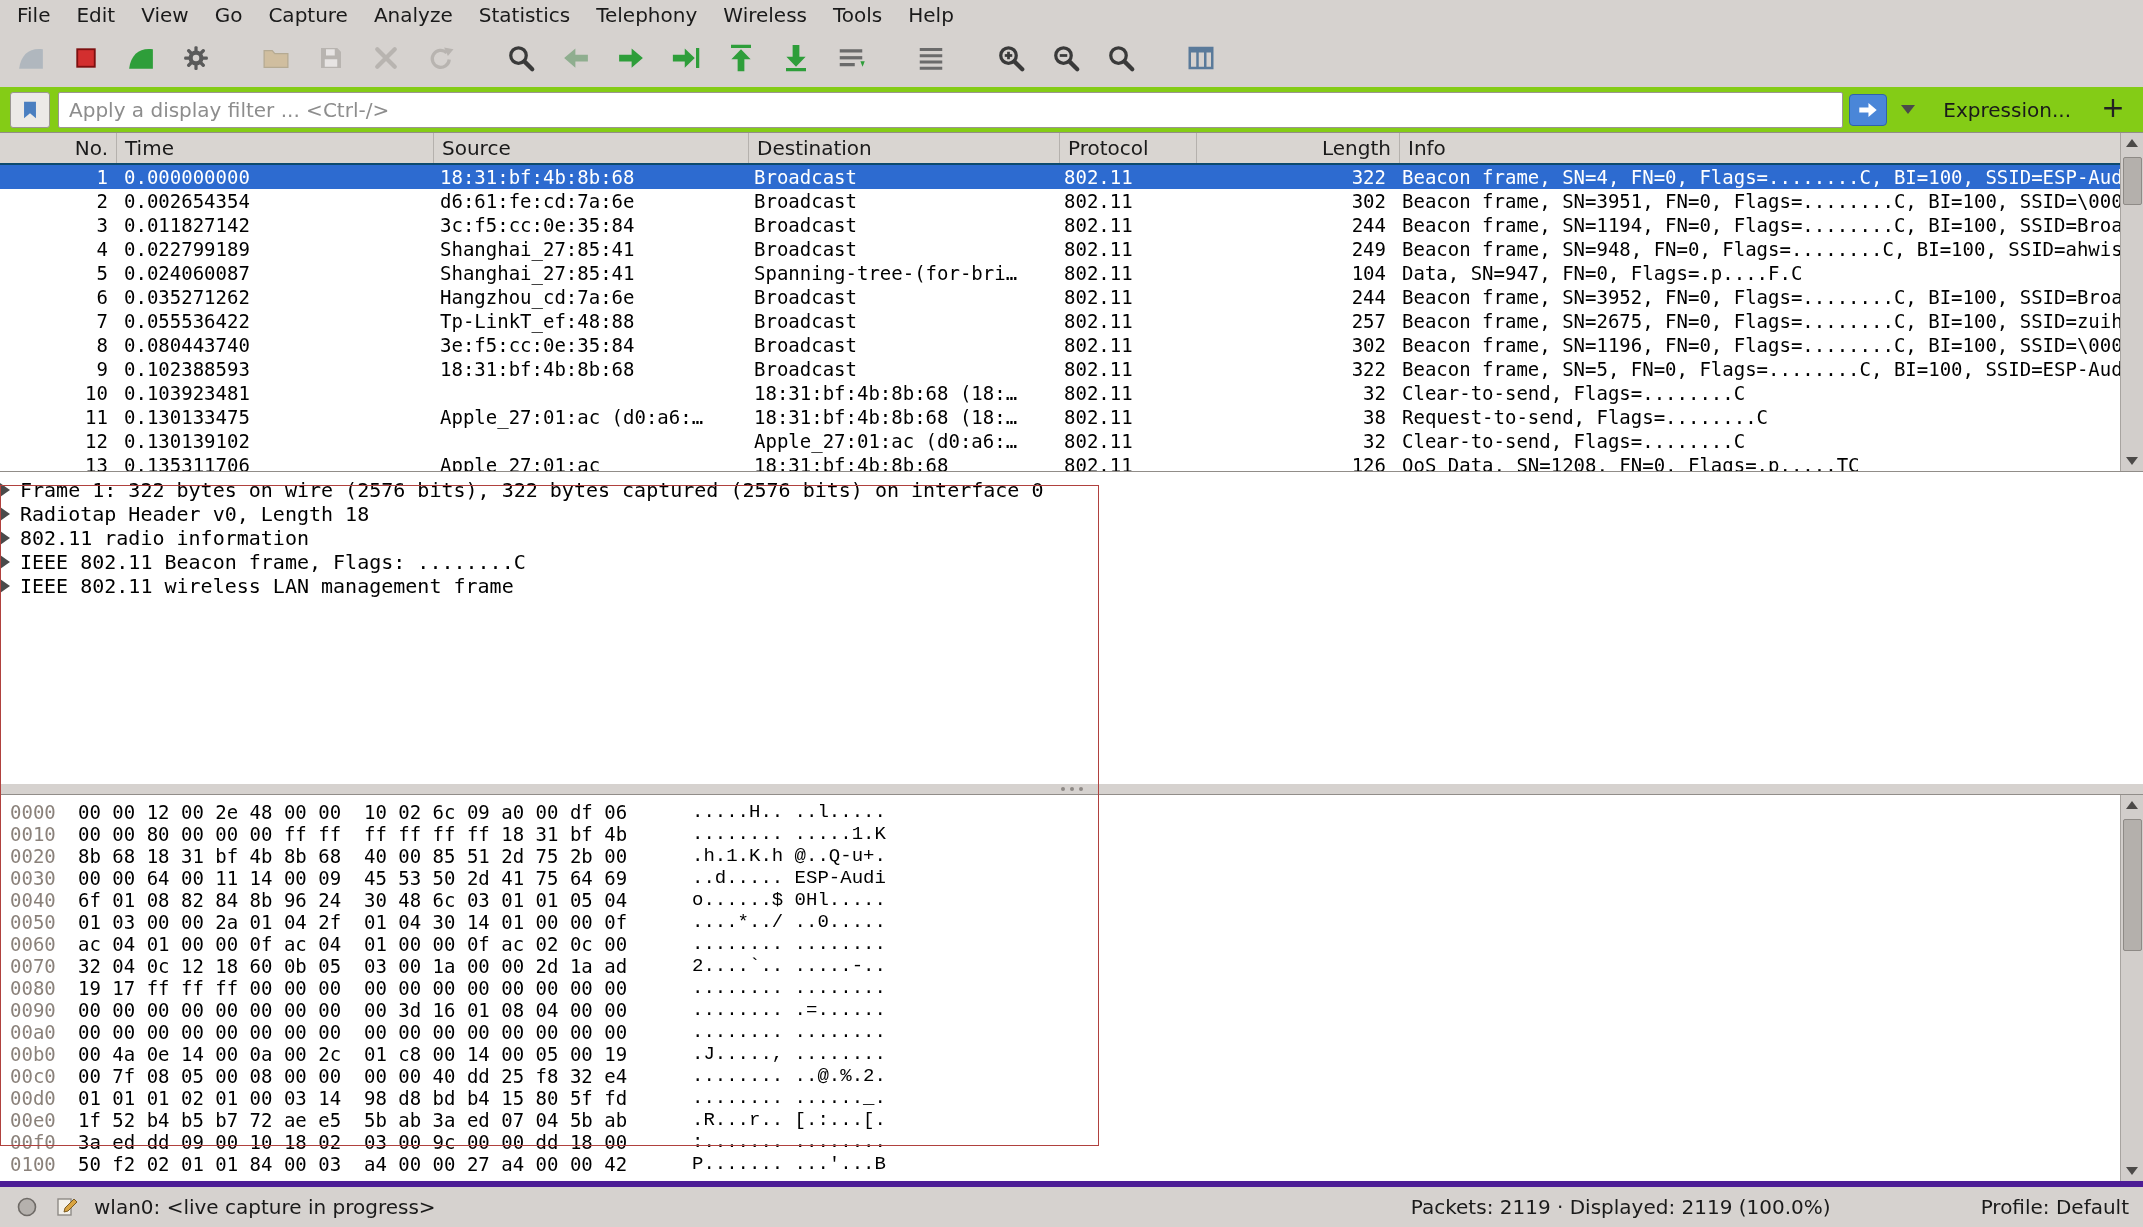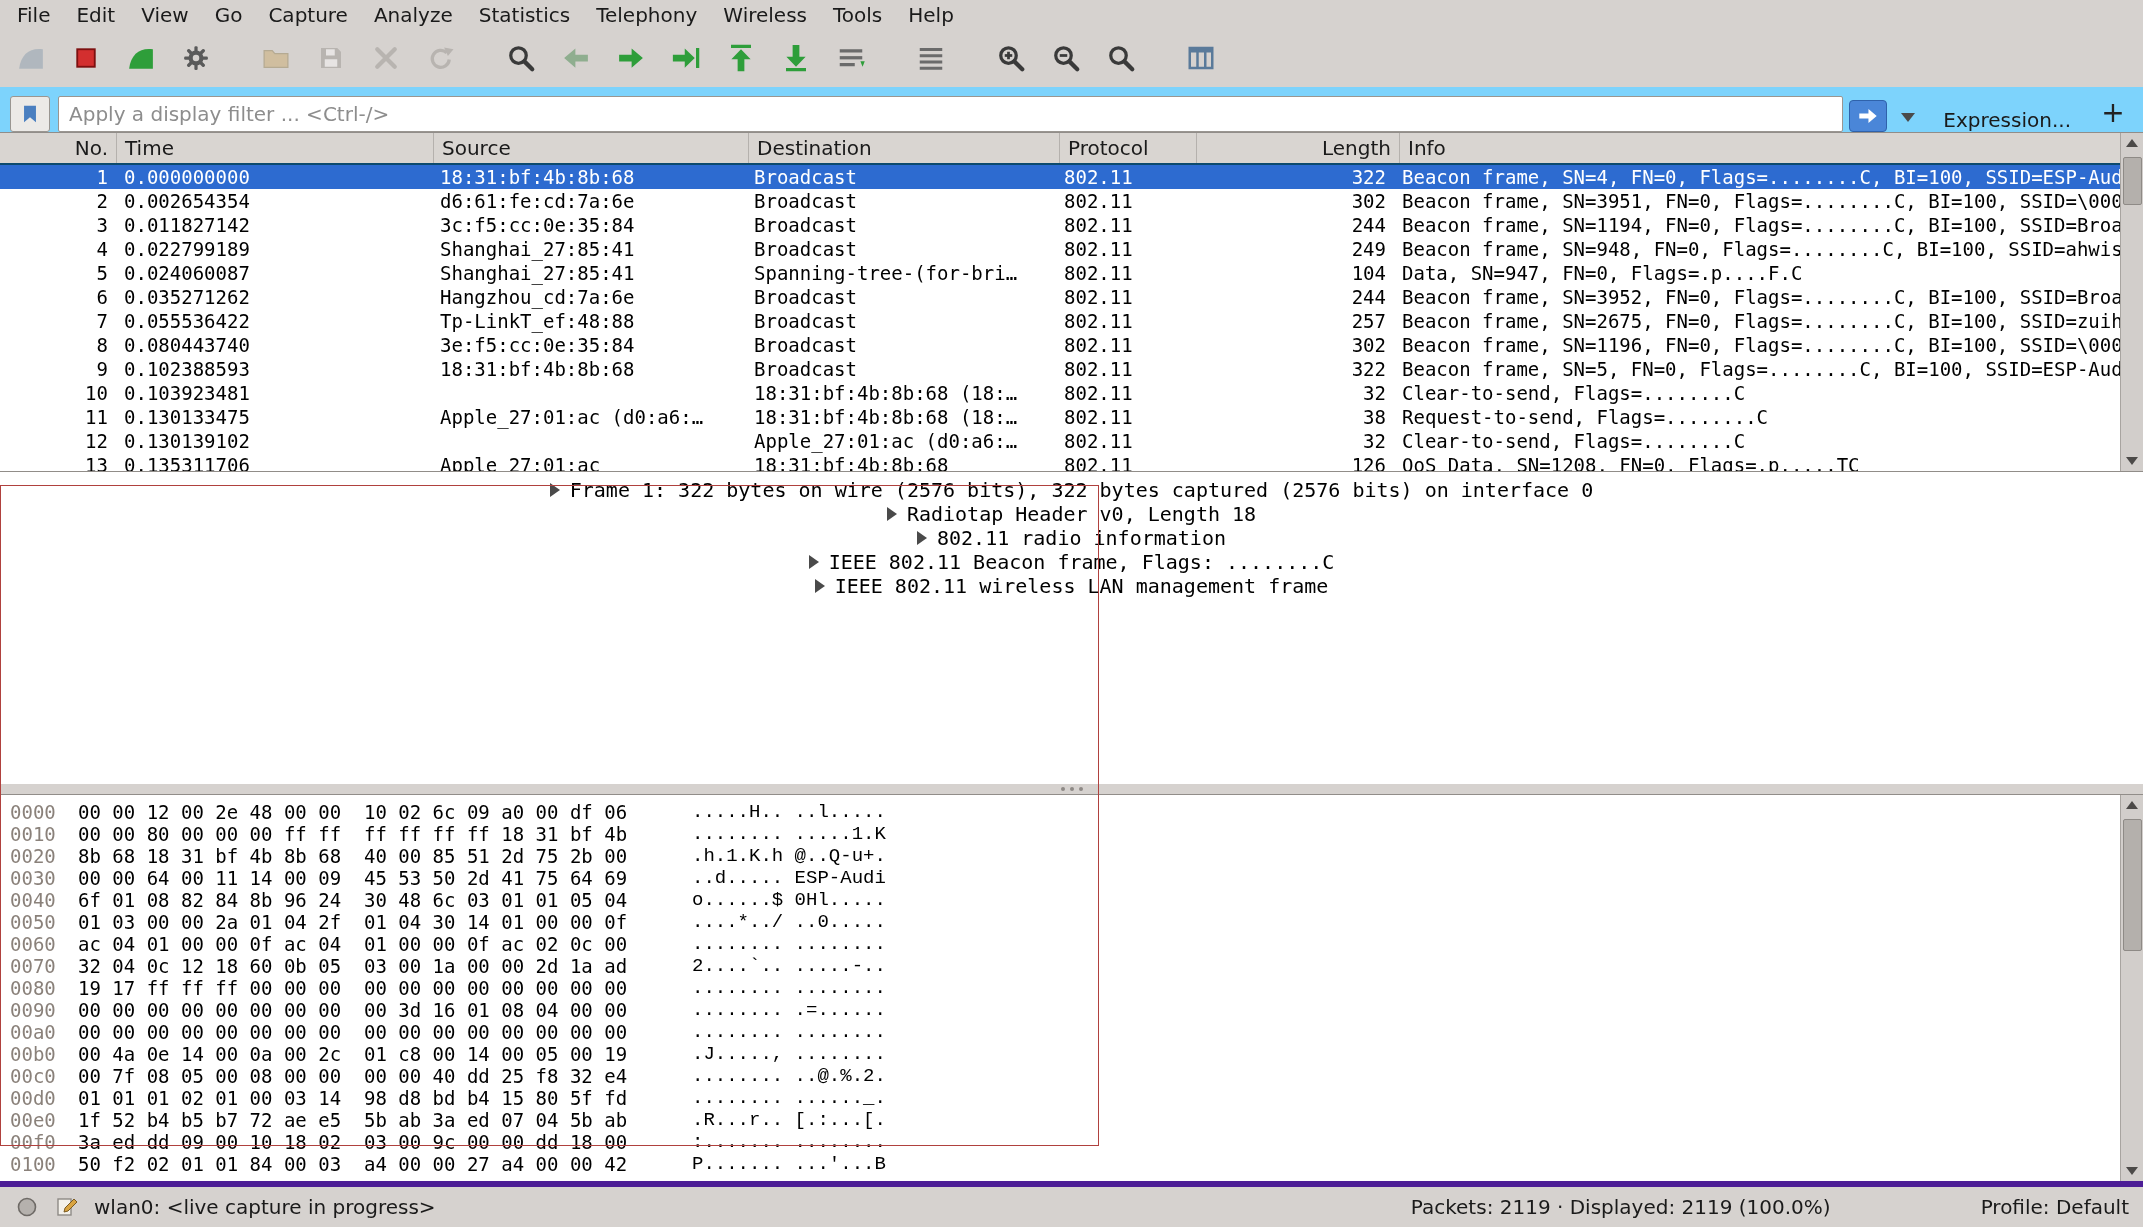--- a/index.html
+++ b/index.html
@@ -15,21 +15,21 @@
   .toolbar{height:58px;display:flex;align-items:center;padding:0 8px;gap:9px;background:#d6d2cf;}
   .tbtn{width:46px;height:44px;display:flex;align-items:center;justify-content:center;border-radius:3px;}
   .tbtn svg{width:30px;height:30px;}
   .tbtn.disabled{opacity:.42;}
   .tgap{width:16px;}
   .flip{transform:scaleX(-1);}
   .rot-up{transform:rotate(-90deg);}
   .rot-down{transform:rotate(90deg);}
 
   
-  .filterbar{height:46px;display:flex;align-items:flex-end;padding:0 10px;gap:8px;background:#7dd3fc;}
+  .filterbar{height:46px;display:flex;align-items:center;padding:0 10px;gap:8px;background:#84cc16;}
   .bookmark-btn{width:38px;height:34px;border:1px solid #9a9691;background:#eceae7;border-radius:3px;
                 display:flex;align-items:center;justify-content:center;}
   .bookmark-btn svg{width:22px;height:22px;}
   .filter-input{flex:1;height:34px;border:1px solid #9a9691;background:#fff;font-size:20px;padding:0 10px;
                 color:#222;border-radius:2px;font-family:"DejaVu Sans",sans-serif;outline:none;}
   .filter-input::placeholder{color:#8d8d8d;}
   .apply-btn{width:36px;height:30px;background:#4a86d8;border:1px solid #2f62ab;border-radius:4px;
              display:flex;align-items:center;justify-content:center;margin-left:-2px;}
   .apply-btn svg{width:22px;height:22px;color:#fff;}
   .caret-btn{width:26px;height:30px;display:flex;align-items:center;justify-content:center;}
@@ -61,21 +61,21 @@
   .sarrow.up{top:0;}
   .sarrow.down{bottom:0;}
   .tri-up{width:0;height:0;border-left:6px solid transparent;border-right:6px solid transparent;border-bottom:8px solid #4c4a48;}
   .tri-down{width:0;height:0;border-left:6px solid transparent;border-right:6px solid transparent;border-top:8px solid #4c4a48;}
   .sthumb{position:absolute;left:2px;width:17px;background:#b4b0ac;border:1px solid #8e8a86;border-radius:2px;}
 
   
   .lower{flex:1;display:flex;flex-direction:column;position:relative;background:#d6d2cf;}
   .detail-pane{height:300px;background:#fff;border-top:1px solid #918d89;padding:6px 0;
                font-family:"DejaVu Sans Mono",monospace;font-size:20px;overflow:hidden;}
-  .detail-line{height:24px;line-height:24px;display:flex;align-items:center;padding-left:0;white-space:pre;color:#000;justify-content:center;}
+  .detail-line{height:24px;line-height:24px;display:flex;align-items:center;padding-left:0;white-space:pre;color:#000;}
   .expander{width:0;height:0;border-top:7px solid transparent;border-bottom:7px solid transparent;
             border-left:10px solid #4a4a4a;margin-right:10px;flex-shrink:0;}
   .splitter{height:10px;display:flex;align-items:center;justify-content:center;gap:5px;background:#d6d2cf;}
   .splitter i{width:4px;height:4px;border-radius:50%;background:#8e8a86;}
   .hex-pane{flex:1;background:#fff;border-top:1px solid #918d89;padding:6px 0;position:relative;
             font-family:"DejaVu Sans Mono",monospace;font-size:19px;overflow:hidden;}
   .hex-row{height:22px;line-height:22px;display:flex;white-space:pre;}
   .hex-offset{color:#8a817a;width:58px;padding-left:10px;flex-shrink:0;}
   .hex-bytes{width:600px;padding-left:10px;color:#000;flex-shrink:0;}
   .hex-ascii{color:#000;padding-left:14px;font-family:Liberation Mono, monospace;}

